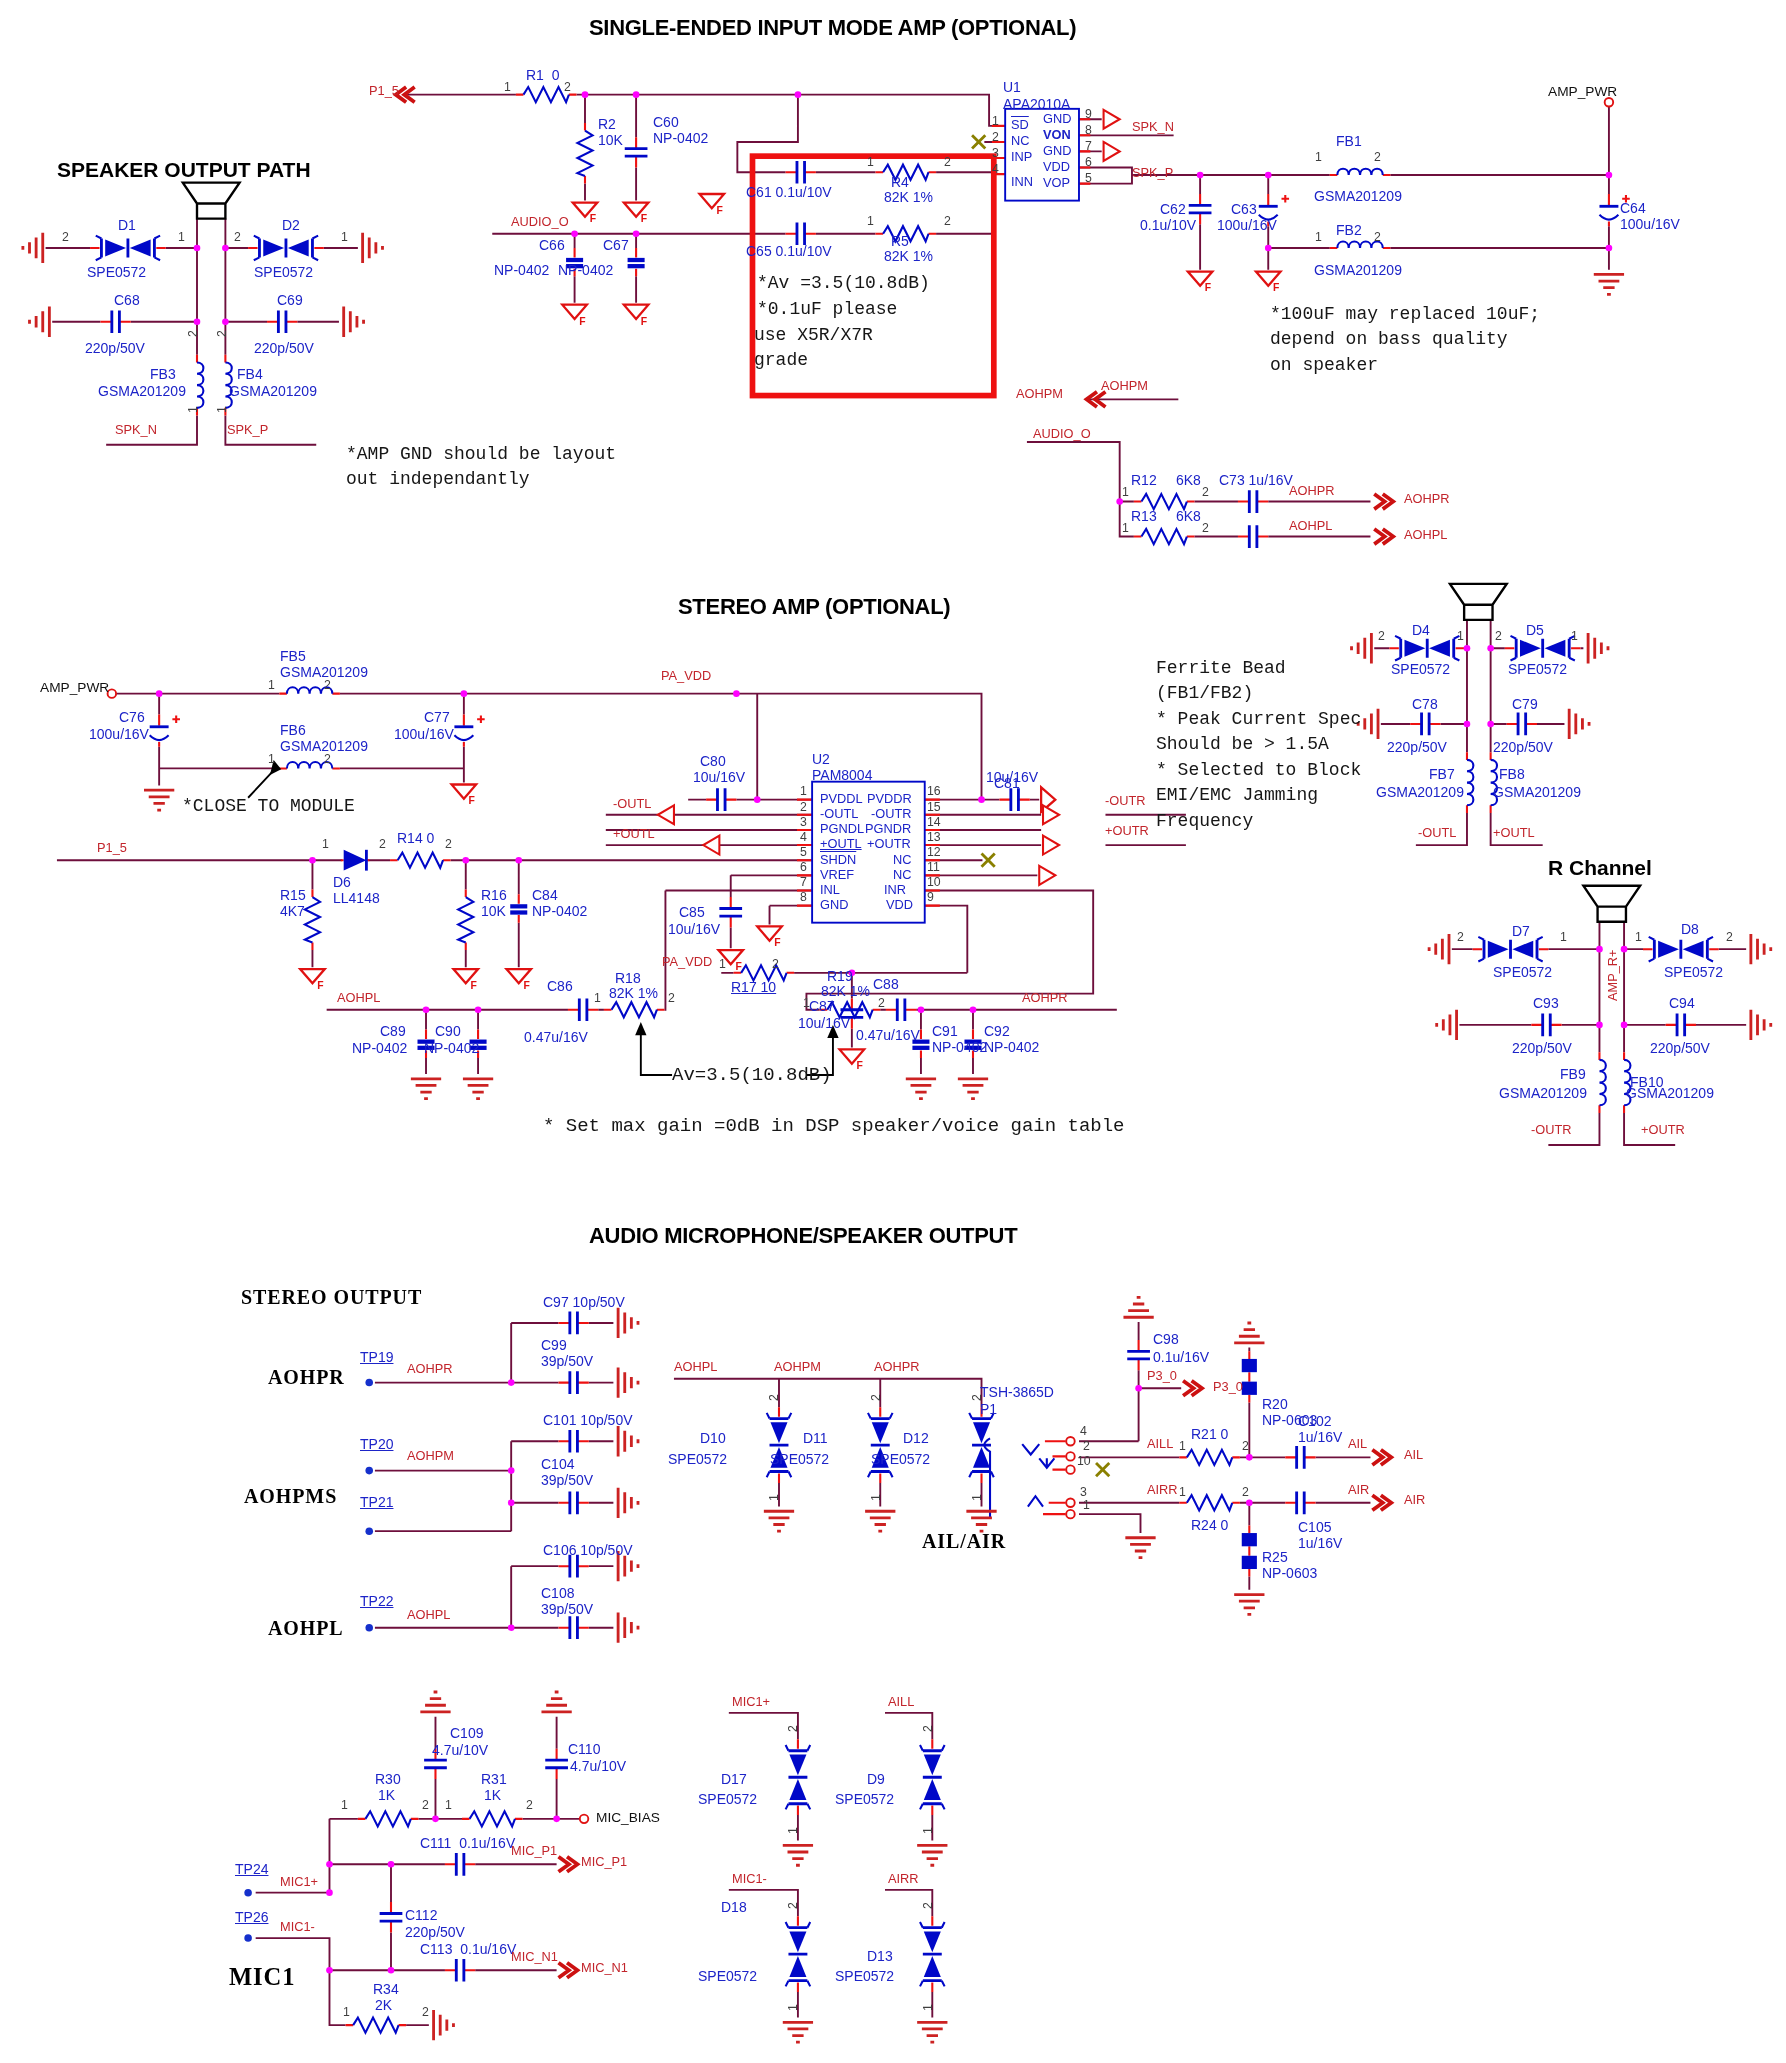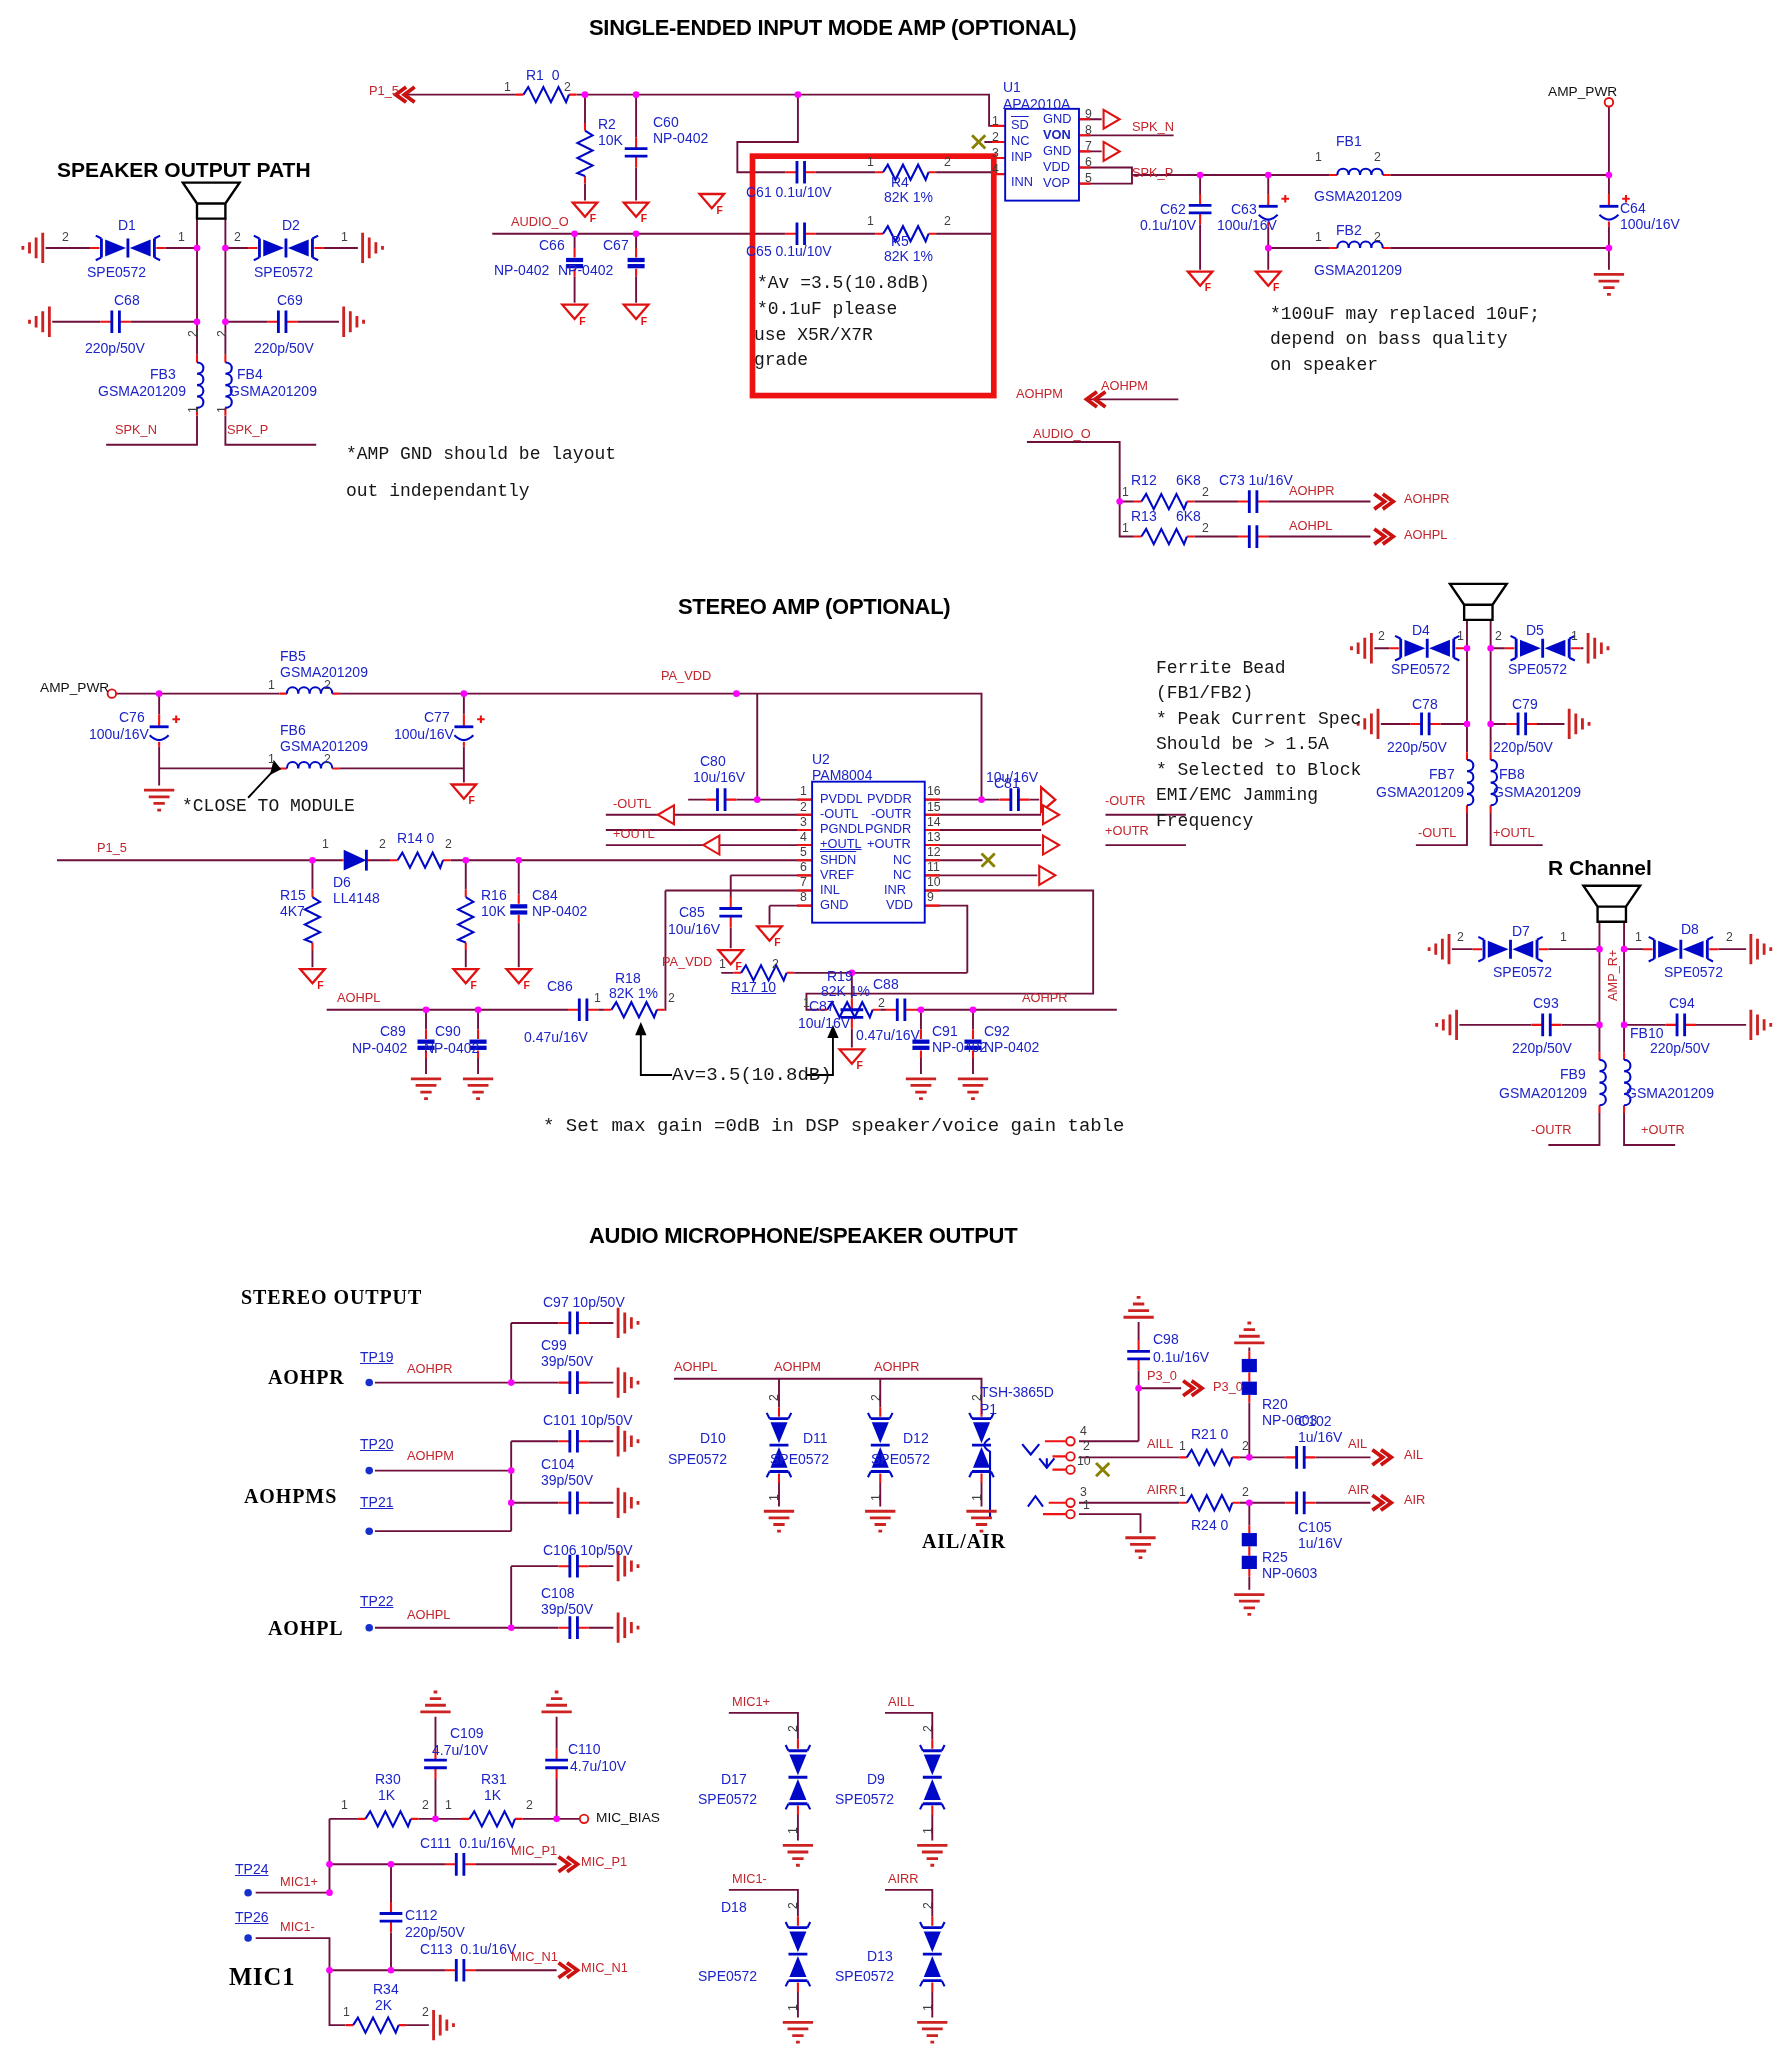--- a/index.html
+++ b/index.html
@@ -458,21 +458,21 @@
       <span class="t k-pin" style="left: 1315px; top: 231px;">1</span>
       <span class="t k-pin" style="left: 1374px; top: 231px;">2</span>
       <span class="t k-ref" style="left: 1314px; top: 263px;">GSMA201209</span>
       <span class="t k-blk" style="left: 1548px; top: 85px;">AMP_PWR</span>
       <span class="t k-ref" style="left: 1620px; top: 201px;">C64</span>
       <span class="t k-ref" style="left: 1620px; top: 217px;">100u/16V</span>
       <span class="t k-mono" style="left: 1270px; top: 305px;">*100uF may replaced 10uF;</span>
       <span class="t k-mono" style="left: 1270px; top: 330px;">depend on bass quality</span>
       <span class="t k-mono" style="left: 1270px; top: 356px;">on speaker</span>
       <span class="t k-mono" style="left: 346px; top: 445px;">*AMP GND should be layout</span>
-      <span class="t k-mono" style="left: 346px; top: 470px; margin-top: 12px;">out independantly</span>
+      <span class="t k-mono" style="left: 346px; top: 470px;">out independantly</span>
       <span class="t k-ref" style="left: 118px; top: 218px;">D1</span>
       <span class="t k-ref" style="left: 87px; top: 265px;">SPE0572</span>
       <span class="t k-pin" style="left: 62px; top: 231px;">2</span>
       <span class="t k-pin" style="left: 178px; top: 231px;">1</span>
       <span class="t k-ref" style="left: 282px; top: 218px;">D2</span>
       <span class="t k-ref" style="left: 254px; top: 265px;">SPE0572</span>
       <span class="t k-pin" style="left: 234px; top: 231px;">2</span>
       <span class="t k-pin" style="left: 341px; top: 231px;">1</span>
       <span class="t k-ref" style="left: 114px; top: 293px;">C68</span>
       <span class="t k-ref" style="left: 85px; top: 341px;">220p/50V</span>
@@ -641,21 +641,21 @@
       <span class="t k-pin" style="left: 1457px; top: 931px;">2</span>
       <span class="t k-pin" style="left: 1560px; top: 931px;">1</span>
       <span class="t k-pin" style="left: 1635px; top: 931px;">1</span>
       <span class="t k-pin" style="left: 1726px; top: 931px;">2</span>
       <span class="t k-ref" style="left: 1533px; top: 996px;">C93</span>
       <span class="t k-ref" style="left: 1512px; top: 1041px;">220p/50V</span>
       <span class="t k-ref" style="left: 1669px; top: 996px;">C94</span>
       <span class="t k-ref" style="left: 1650px; top: 1041px;">220p/50V</span>
       <span class="t k-ref" style="left: 1560px; top: 1067px;">FB9</span>
       <span class="t k-ref" style="left: 1499px; top: 1086px;">GSMA201209</span>
-      <span class="t k-ref" style="left: 1630px; top: 1026px;">FB10</span>
+      <span class="t k-ref" style="left: 1630px; top: 1075px;">FB10</span>
       <span class="t k-ref" style="left: 1626px; top: 1086px;">GSMA201209</span>
       <span class="t k-net" style="left: 1531px; top: 1124px;">-OUTR</span>
       <span class="t k-net" style="left: 1641px; top: 1124px;">+OUTR</span>
       <span class="t k-title" style="left: 589px; top: 1225px;">AUDIO MICROPHONE/SPEAKER OUTPUT</span>
       <span class="t k-big" style="left: 241px; top: 1287px;">STEREO OUTPUT</span>
       <span class="t k-big" style="left: 268px; top: 1367px;">AOHPR</span>
       <span class="t k-ref un" style="left: 360px; top: 1350px;">TP19</span>
       <span class="t k-net" style="left: 407px; top: 1363px;">AOHPR</span>
       <span class="t k-ref" style="left: 543px; top: 1295px;">C97 10p/50V</span>
       <span class="t k-ref" style="left: 541px; top: 1338px;">C99</span>

